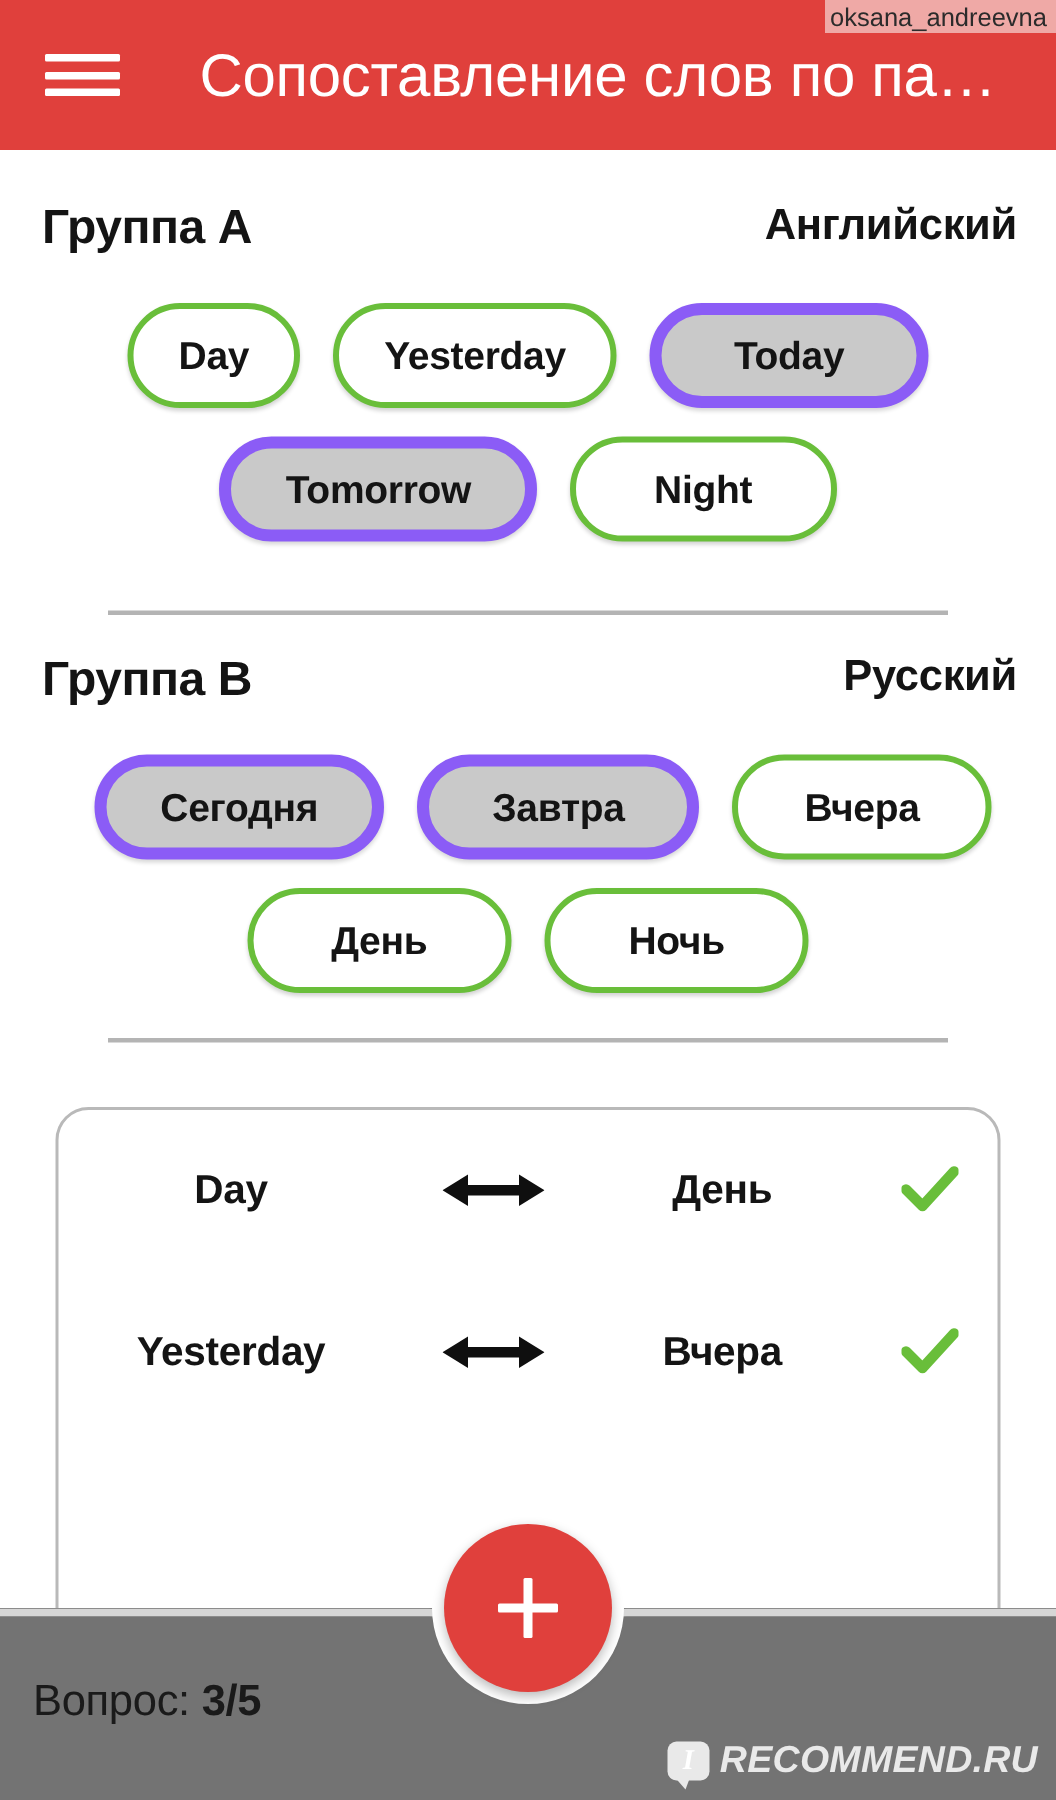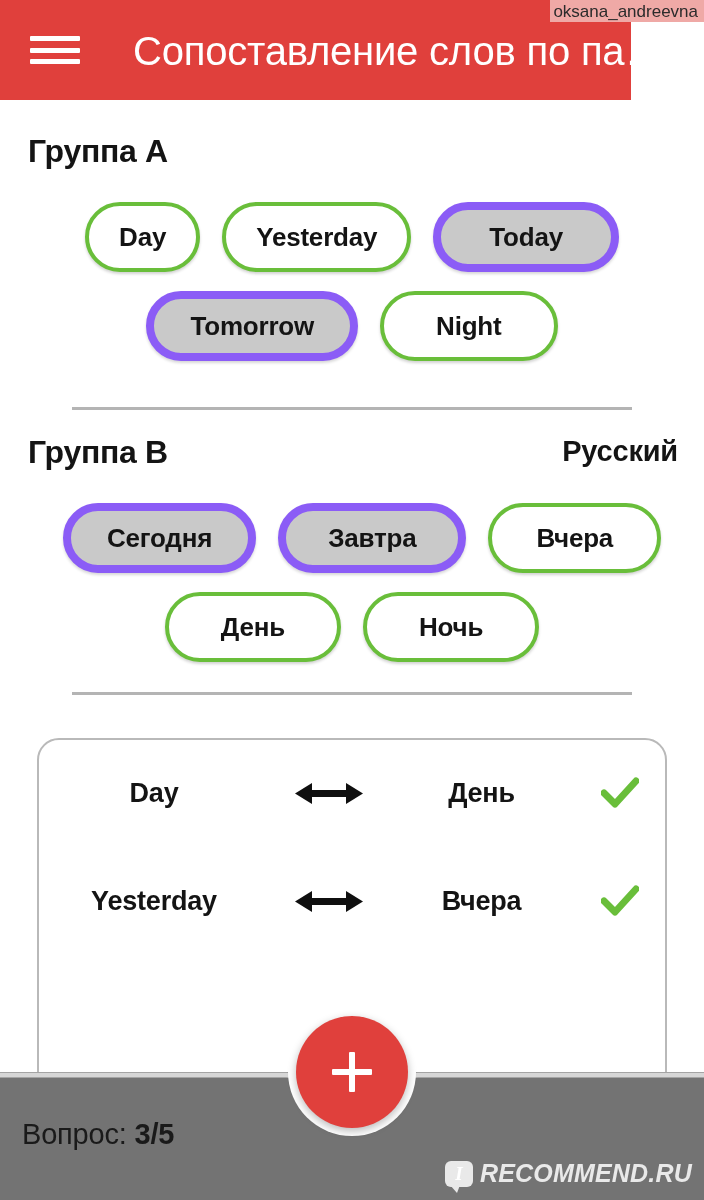--- a/index.html
+++ b/index.html
@@ -13,21 +13,21 @@
     font-family: "Liberation Sans", sans-serif;
     overflow: hidden;
     position: relative;
     -webkit-font-smoothing: antialiased;
   }
 
   
   .appbar {
     position: absolute;
     left: 0; top: 0;
-    width: 631px;
+    width: 704px;
     height: 100px;
     background: #e0403c;
     box-sizing: border-box;
   }
   .menu-btn {
     position: absolute;
     left: 30px;
     top: 30px;
     width: 50px;
     height: 40px;
@@ -304,20 +304,21 @@
     <span></span>
     <span></span>
     <span></span>
   </div>
   <div class="appbar-title">Сопоставление слов по па…</div>
 </div>
 <div class="user-watermark">oksana_andreevna</div>
 
 <div class="section-head" style="top:133px;">
   <div class="section-title">Группа A</div>
+  <div class="section-lang">Английский</div>
 </div>
 
 <div class="chip-row" style="top:202px;">
   <div class="chip outlined">
     <span>Day</span>
   </div>
   <div class="chip outlined">
     <span>Yesterday</span>
   </div>
   <div class="chip filled" style="padding:0 48px;">

